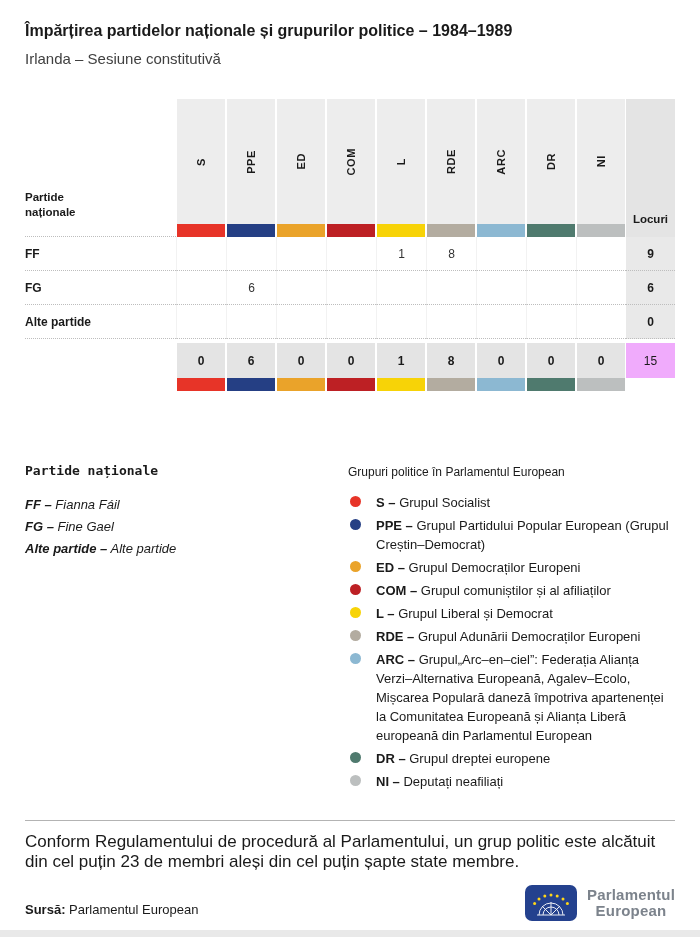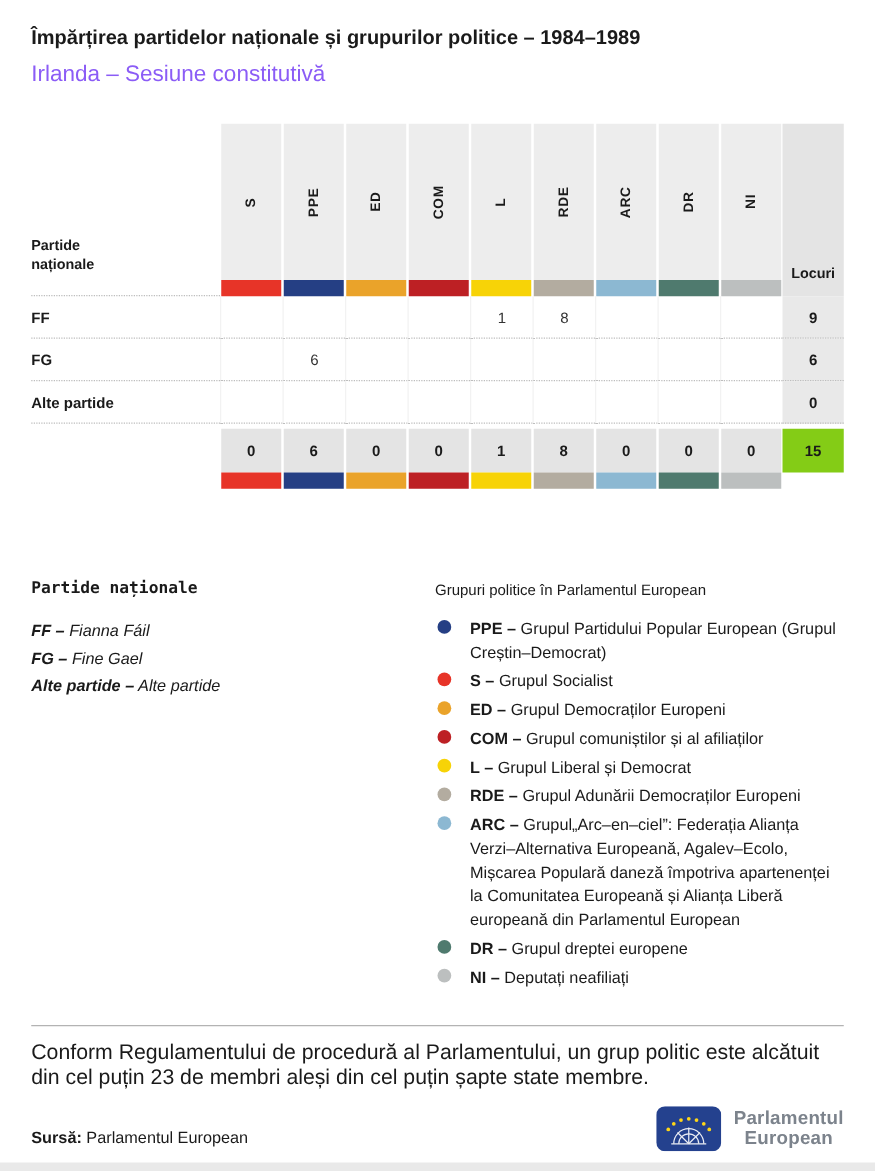--- a/index.html
+++ b/index.html
@@ -2,21 +2,21 @@
 <html><head>
 <meta charset="utf-8">
 <style>
   html,body{margin:0;padding:0;}
   body{
     width:700px;height:937px;overflow:hidden;background:#fff;
     font-family:"Liberation Sans",sans-serif;color:#1a1a1a;position:relative;
   }
   .page{position:relative;height:100%;padding:14px 25px 0;box-sizing:border-box;}
   .title{font-size:16px;font-weight:bold;margin:6px 0 0;line-height:22px;}
-  .subtitle{font-size:18px;font-weight:normal;margin:7px 0 0;line-height:20px;color:#8b5cf6;}
+  .subtitle{font-size:15px;font-weight:normal;margin:7px 0 0;line-height:20px;color:#404040;}
 
   
   #results-table{
     display:grid;margin-top:30px;width:650px;
     grid-template-columns:151px repeat(9,50px) 49px;
     grid-template-rows:125px 13px 34px 34px 34px 4px 35px 13px;
   }
   .cell{font-size:12px;box-sizing:border-box;}
   .left-header{display:flex;align-items:flex-end;padding-bottom:16px;
     border-bottom:1px dotted #bdbdbd;font-weight:bold;font-size:11.5px;line-height:15px;}
@@ -25,21 +25,21 @@
   .vert{writing-mode:vertical-rl;transform:rotate(180deg);font-weight:bold;font-size:11px;letter-spacing:.6px;}
   .strip{margin:0 1px;}
   .seats-header{background:#e4e4e4;display:flex;align-items:flex-end;justify-content:center;
     padding-bottom:12px;font-weight:bold;font-size:11.5px;}
   .party{display:flex;align-items:center;font-weight:bold;border-bottom:1px dotted #bdbdbd;}
   .val{display:flex;align-items:center;justify-content:center;color:#333;
     border-bottom:1px dotted #bdbdbd;border-left:1px solid #f2f2f2;}
   .seat{background:#e9e9e9;display:flex;align-items:center;justify-content:center;font-weight:bold;
     border-bottom:1px dotted #bdbdbd;}
   .tot{background:#e4e4e4;margin:0 1px;display:flex;align-items:center;justify-content:center;font-weight:bold;}
-  .tot-seat{background:#84cc16;display:flex;align-items:center;justify-content:center;font-weight:bold;}
+  .tot-seat{background:#f0abfc;display:flex;align-items:center;justify-content:center;font-weight:normal;}
 
   
   .legends{display:flex;margin-top:72px;}
   .legend-parties{width:323px;flex-shrink:0;}
   .legend-parties h3{font-family:"DejaVu Sans Mono",monospace;font-size:13px;margin:0 0 16px;font-weight:bold;}
   .lp-item{font-size:13px;line-height:22px;font-style:italic;}
   .legend-groups{flex:1;}
   .legend-groups h3{font-size:12px;margin:2px 0 14px;font-weight:normal;}
   .lg-item{display:flex;margin-bottom:4px;}
   .dot{width:11px;height:11px;border-radius:50%;flex-shrink:0;margin:3px 15px 0 2px;}
@@ -166,26 +166,26 @@
       <div id="legend-parties-items">
           <div class="lp-item"><b>FF –</b> Fianna Fáil</div>
           <div class="lp-item"><b>FG –</b> Fine Gael</div>
           <div class="lp-item"><b>Alte partide –</b> Alte partide</div>
         </div>
     </div>
     <div class="legend-groups">
       <h3>Grupuri politice în Parlamentul European</h3>
       <div id="legend-groups-items">
           <div class="lg-item">
+            <span class="dot" style="background: rgb(231, 52, 40);"></span>
+            <p><b>S –</b> Grupul Socialist</p>
+          </div>
+          <div class="lg-item">
             <span class="dot" style="background: rgb(37, 63, 132);"></span>
             <p><b>PPE –</b> Grupul Partidului Popular European (Grupul Creștin–Democrat)</p>
-          </div>
-          <div class="lg-item">
-            <span class="dot" style="background: rgb(231, 52, 40);"></span>
-            <p><b>S –</b> Grupul Socialist</p>
           </div>
           <div class="lg-item">
             <span class="dot" style="background: rgb(234, 163, 42);"></span>
             <p><b>ED –</b> Grupul Democraților Europeni</p>
           </div>
           <div class="lg-item">
             <span class="dot" style="background: rgb(189, 32, 36);"></span>
             <p><b>COM –</b> Grupul comuniștilor și al afiliaților</p>
           </div>
           <div class="lg-item">

